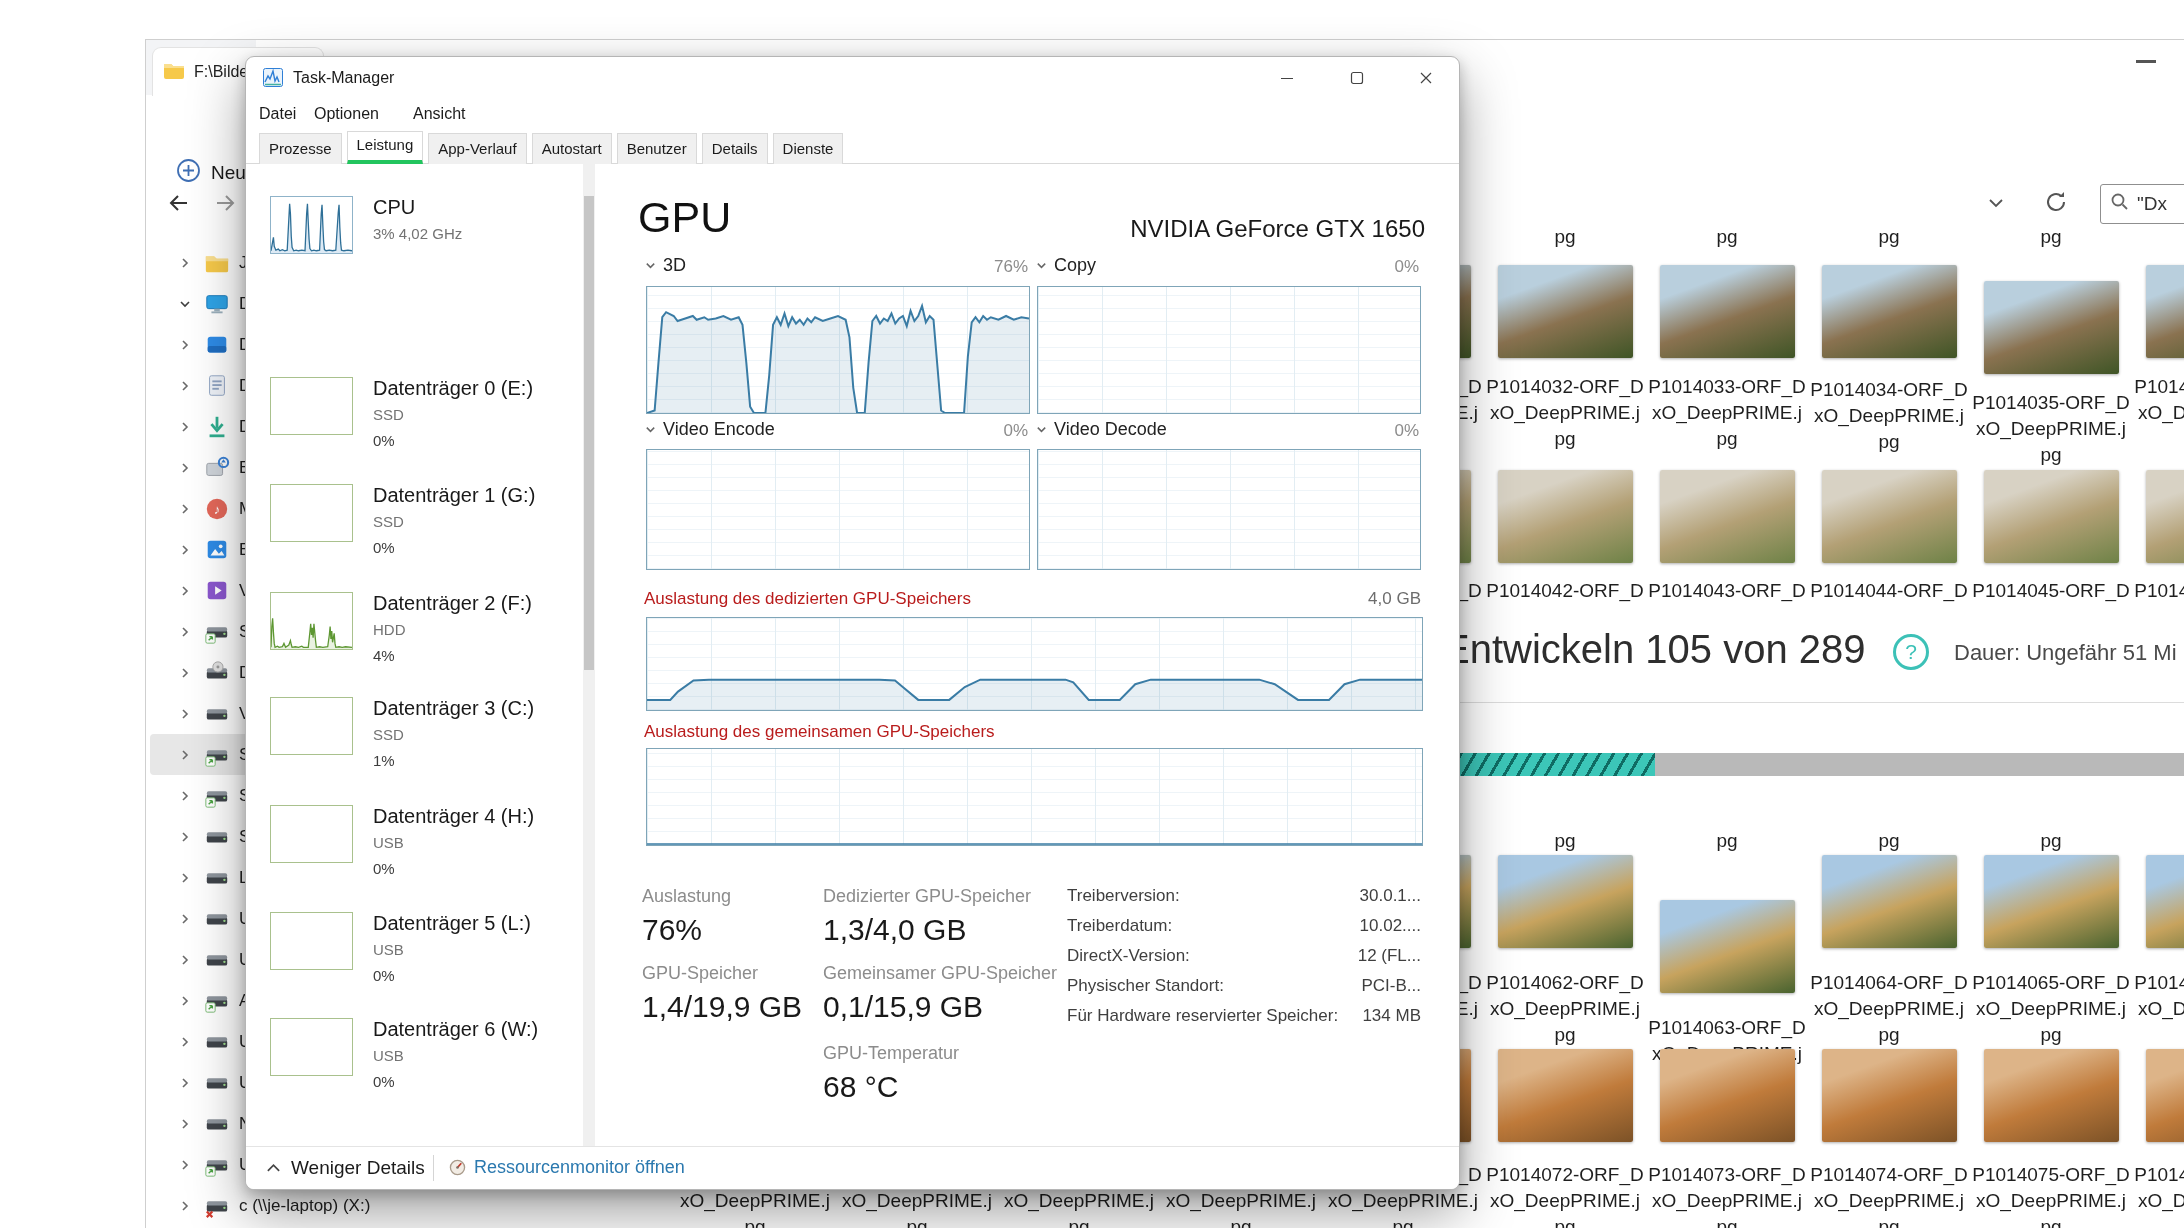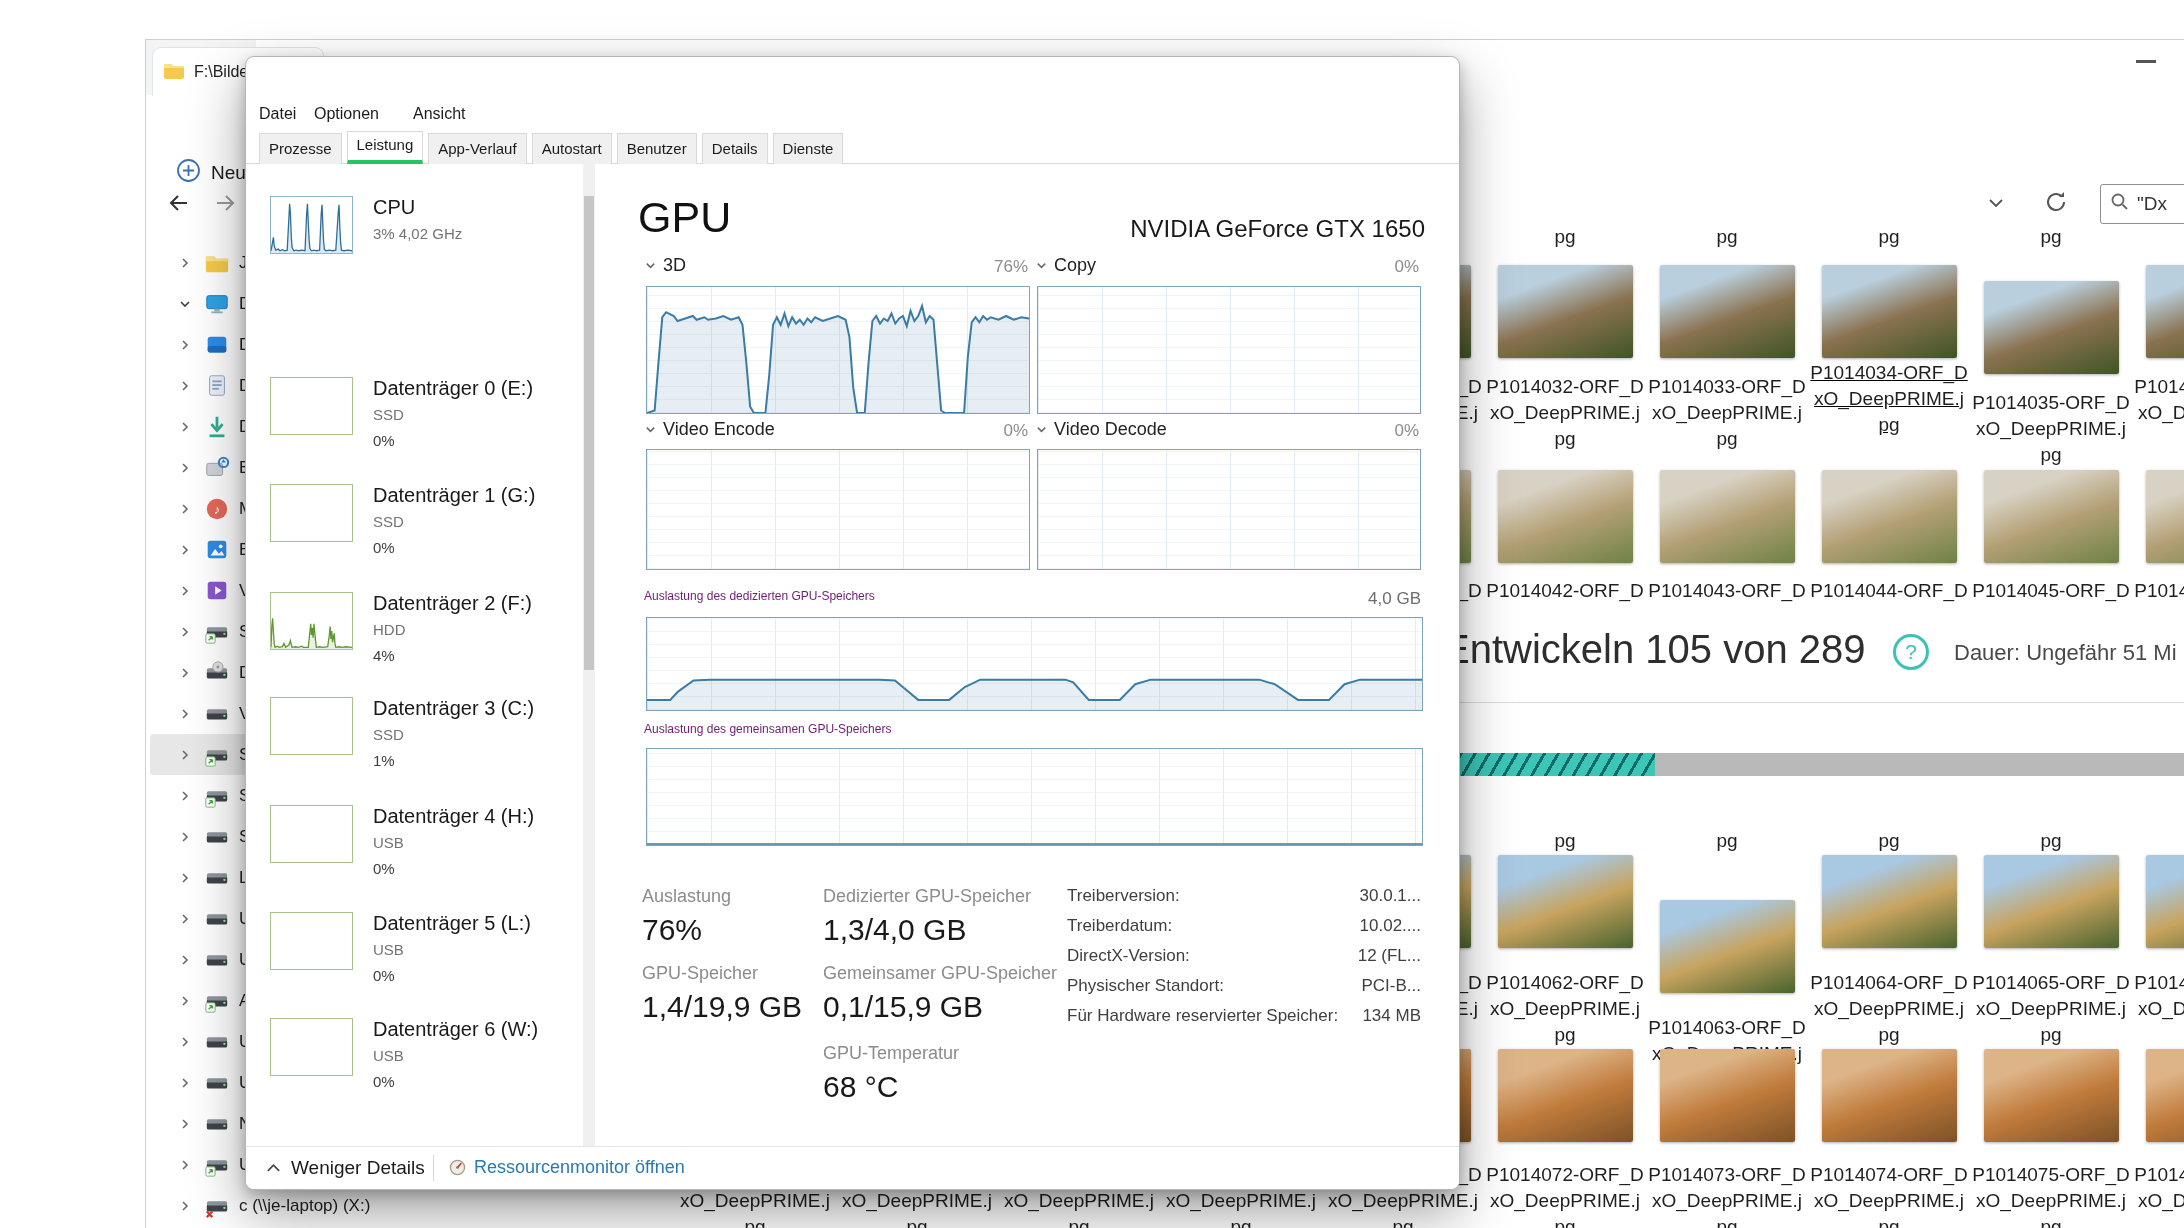--- a/index.html
+++ b/index.html
@@ -74,21 +74,21 @@
   .sb-thumb{position:absolute;left:1px;top:32px;width:10px;height:474px;background:#c6c6c6;}
 
   .gpu-heading{position:absolute;left:392px;top:136px;font-size:43px;font-weight:300;color:#111;}
   .gpu-device{position:absolute;right:34px;top:158px;font-size:24px;color:#191919;white-space:nowrap;}
   .glabel{position:absolute;font-size:18px;color:#222;display:flex;gap:6px;align-items:center;}
   .gval{position:absolute;font-size:17px;color:#8c8c8c;text-align:right;}
   .graph-box{position:absolute;background-color:#fff;border:1px solid #7fa5b8;
       background-image:repeating-linear-gradient(90deg,#e2edf3 0,#e2edf3 1px,transparent 1px,transparent 64px),
                         repeating-linear-gradient(0deg,#eef4f8 0,#eef4f8 1px,transparent 1px,transparent 13px);}
   .graph-box svg{position:absolute;inset:0;width:100%;height:100%;}
-  .memlabel{position:absolute;font-size:12px;color:#701a75;white-space:nowrap;text-align:center;}
+  .memlabel{position:absolute;font-size:17px;color:#b91c1c;white-space:nowrap;text-align:center;}
   .memcap{position:absolute;font-size:17px;color:#6d6d6d;text-align:right;}
   .stat-label{position:absolute;font-size:18px;color:#8c8c8c;white-space:nowrap;}
   .stat-value{position:absolute;font-size:30px;color:#191919;white-space:nowrap;}
   .det-label{position:absolute;left:821px;font-size:17px;color:#3f3f3f;white-space:nowrap;}
   .det-value{position:absolute;right:38px;font-size:17px;color:#3f3f3f;text-align:right;white-space:nowrap;}
   .tm-footer{position:absolute;left:0;right:0;top:1089px;height:42px;border-top:1px solid #e4e4e4;background:#fff;}
   .footer-toggle{position:absolute;left:20px;top:10px;display:flex;gap:10px;align-items:center;font-size:19px;color:#1b1b1b;}
   .footer-divider{position:absolute;left:187px;top:8px;width:1px;height:26px;background:#d5d5d5;}
   .footer-link{position:absolute;left:203px;top:10px;display:flex;gap:8px;align-items:center;font-size:18px;color:#2b79af;}
 </style>
@@ -556,21 +556,21 @@
         <div class="gcol" style="left: 1646px; top: 265px;">
           <div class="thumb" style="background: linear-gradient(160deg, rgb(185, 207, 221) 0%, rgb(185, 207, 221) 24%, rgb(138, 114, 80) 56%, rgb(63, 85, 38) 100%);"></div>
           <div class="names" style="top: 109px;">
             <div class="fname">P1014033-ORF_D</div>
             <div class="fname">xO_DeepPRIME.j</div>
             <div class="fname">pg</div>
           </div>
         </div>
         <div class="gcol" style="left: 1808px; top: 265px;">
           <div class="thumb" style="background: linear-gradient(160deg, rgb(185, 207, 221) 0%, rgb(185, 207, 221) 24%, rgb(138, 114, 80) 56%, rgb(63, 85, 38) 100%);"></div>
-          <div class="names" style="top: 95px; text-decoration: underline;">
+          <div class="names" style="top: 112px;">
             <div class="fname">P1014034-ORF_D</div>
             <div class="fname">xO_DeepPRIME.j</div>
             <div class="fname">pg</div>
           </div>
         </div>
         <div class="gcol" style="left: 1970px; top: 281px;">
           <div class="thumb" style="background: linear-gradient(160deg, rgb(185, 207, 221) 0%, rgb(185, 207, 221) 24%, rgb(138, 114, 80) 56%, rgb(63, 85, 38) 100%);"></div>
           <div class="names" style="top: 109px;">
             <div class="fname">P1014035-ORF_D</div>
             <div class="fname">xO_DeepPRIME.j</div>
@@ -768,20 +768,45 @@
     <div class="help-circle">
       <span>?</span>
     </div>
     <div class="export-duration">Dauer: Ungefähr 51 Mi</div>
     <div class="progress">
       <div class="progress-fill"></div>
     </div>
   </div>
 
   <div class="tm">
+    <div class="tm-titlebar">
+      <span class="tm-appicon">
+        <svg width="20" height="19" viewBox="0 0 20 19">
+            <rect x="0.5" y="0.5" width="19" height="18" rx="2" fill="#eaf3fb" stroke="#2f7fd6"></rect>
+            <path d="M2 14l3-6 2 3 3-8 2 10 2-4 2 5" fill="none" stroke="#2f7fd6" stroke-width="1.4"></path>
+            <path d="M2 16.5h16" stroke="#42b0a0" stroke-width="1.4"></path>
+          </svg>
+      </span>
+      <span class="tm-title">Task-Manager</span>
+      <div class="wbtn min">
+        <svg width="14" height="14" viewBox="0 0 14 14">
+            <path d="M1 7.5h12" stroke="#444" stroke-width="1.2"></path>
+          </svg>
+      </div>
+      <div class="wbtn max">
+        <svg width="14" height="14" viewBox="0 0 14 14">
+            <rect x="1.5" y="1.5" width="11" height="11" rx="2" fill="none" stroke="#444" stroke-width="1.2"></rect>
+          </svg>
+      </div>
+      <div class="wbtn close">
+        <svg width="14" height="14" viewBox="0 0 14 14">
+            <path d="M2 2l10 10M12 2L2 12" stroke="#444" stroke-width="1.2"></path>
+          </svg>
+      </div>
+    </div>
 
     <div id="tm-menu">
         <span style="left: 13px;">Datei</span>
         <span style="left: 68px;">Optionen</span>
         <span style="left: 167px;">Ansicht</span>
       </div>
     <div id="tm-tabs" class="tm-tabs">
         <div class="tab">Prozesse</div>
         <div class="tab sel">Leistung</div>
         <div class="tab">App-Verlauf</div>

